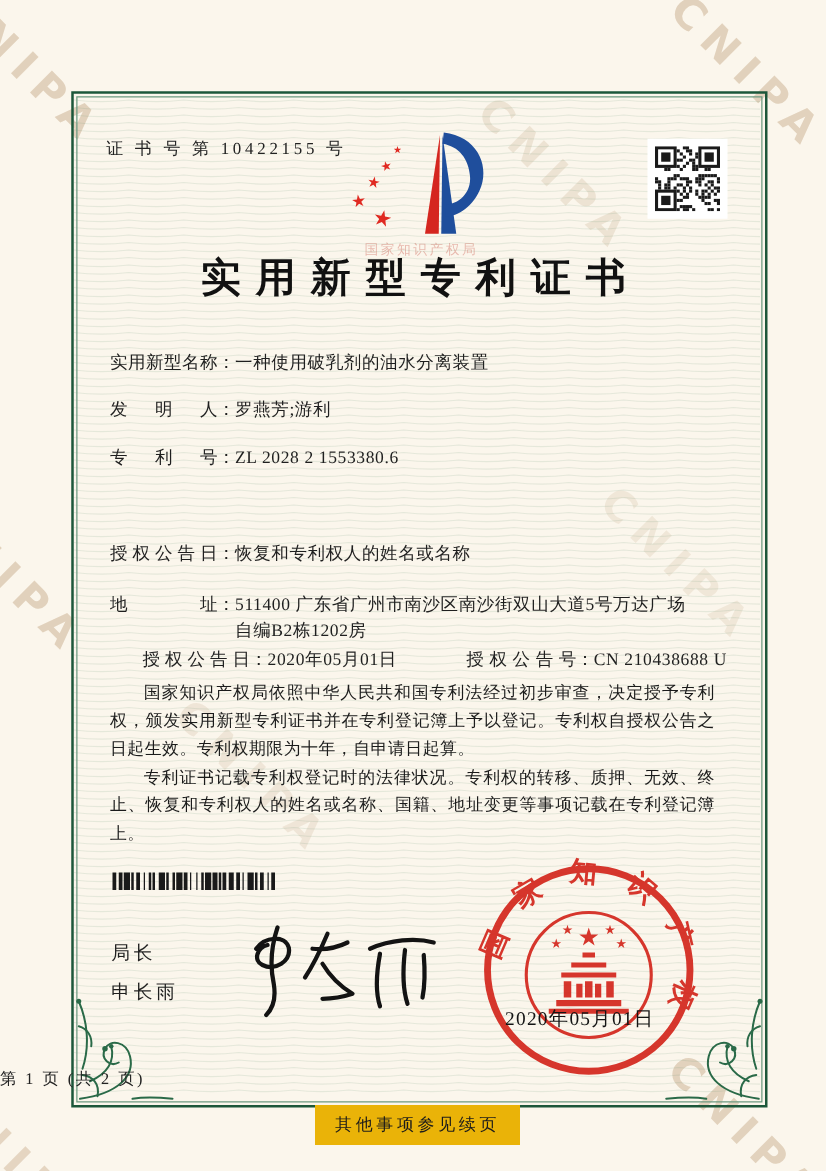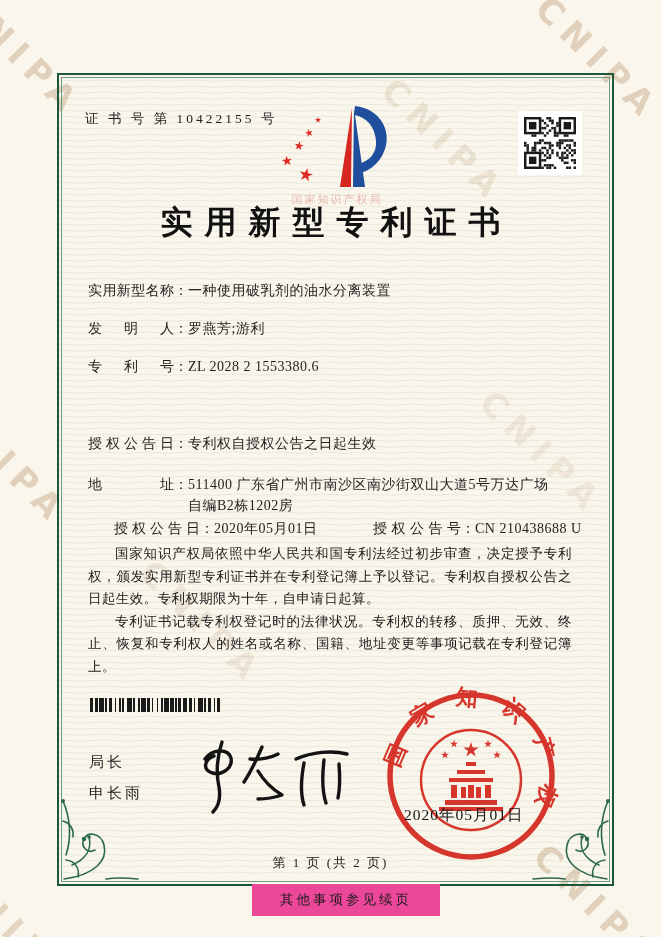--- a/index.html
+++ b/index.html
@@ -66,26 +66,26 @@
   #barcode .g{background:transparent;}
   #director-title{position:absolute;left:89px;top:753px;font-size:15px;letter-spacing:3px;}
   #director-name{position:absolute;left:89px;top:784px;font-size:15px;letter-spacing:3px;}
   #signature{position:absolute;left:192px;top:737px;}
   #seal{position:absolute;left:381px;top:686px;opacity:.92;}
   #seal-date{
     position:absolute;left:404px;top:805px;font-size:15.5px;letter-spacing:1px;color:#141414;
     white-space:nowrap;
   }
   #page-indicator{
-    position:absolute;left:0;top:854px;width:661px;text-align:center;
+    position:absolute;left:0;top:854px;width:661px;text-align:left;
     font-size:13px;letter-spacing:2px;color:#222;
   }
   #continuation-note{
-    position:absolute;left:252px;top:884px;background:#ec4899;
-    padding:7px 28px;font-size:13.5px;letter-spacing:3px;color:#1b1b1b;white-space:nowrap;
+    position:absolute;left:252px;top:884px;background:#eab308;
+    padding:7px 16px;font-size:13.5px;letter-spacing:3px;color:#1b1b1b;white-space:nowrap;
   }
   .corner-ornament{position:absolute;bottom:1px;}
   #ornament-left{left:1px;}
   #ornament-right{right:1px;transform:scaleX(-1);}
 </style>
 </head>
 <body>
 
 <div id="page">
 
@@ -421,21 +421,21 @@
   <div class="frow" style="top:280px">
     <span class="flabel">实用新型名称</span><span class="fcolon">：</span><span class="fvalue">一种使用破乳剂的油水分离装置</span>
   </div>
   <div class="frow" style="top:318px">
     <span class="flabel">发明人</span><span class="fcolon">：</span><span class="fvalue">罗燕芳;游利</span>
   </div>
   <div class="frow" style="top:356px">
     <span class="flabel">专利号</span><span class="fcolon">：</span><span class="fvalue">ZL 2028 2 1553380.6</span>
   </div>
   <div class="frow" style="top:433px">
-    <span class="flabel">授权公告日</span><span class="fcolon">：</span><span class="fvalue">专利权自授权公告之日起生效</span>
+    <span class="flabel">授权公告日</span><span class="fcolon">：</span><span class="fvalue">恢复和专利权人的姓名或名称</span>
   </div>
   <div class="frow" style="top:474px">
     <span class="flabel">地址</span><span class="fcolon">：</span><span class="fvalue wrap">511400 广东省广州市南沙区南沙街双山大道5号万达广场自编B2栋1202房</span>
   </div>
   <div class="frow" id="grant-row" style="top:518px">
     <span class="pair">
       <span class="flabel">授权公告日</span><span class="fcolon">：</span><span class="fvalue">2020年05月01日</span>
     </span>
     <span class="pair" style="margin-left:52px">
       <span class="flabel" style="width:88px">授权公告号</span><span class="fcolon">：</span><span class="fvalue">CN 210438688 U</span>

